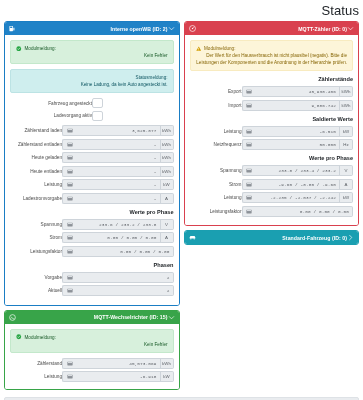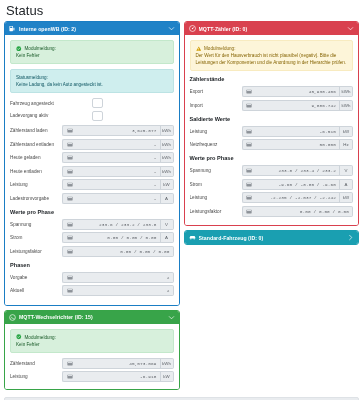--- a/index.html
+++ b/index.html
@@ -2,21 +2,21 @@
 <html><head>
 <meta charset="utf-8">
 <style>
   * { box-sizing: border-box; margin: 0; padding: 0; }
   html, body {
     width: 363px; height: 400px;
     background: #ffffff;
     font-family: "Liberation Sans", sans-serif;
     overflow: hidden;
   }
-  .page { padding: 3px 4px 0 4px; }
+  .page { padding: 3px 4px 0 4px; text-align: right; }
 
   .page-title {
     font-size: 13px;
     font-weight: 400;
     color: #212529;
     letter-spacing: 0.1px;
     margin: 1px 0 3px 2px;
     line-height: 14px;
   }
 

